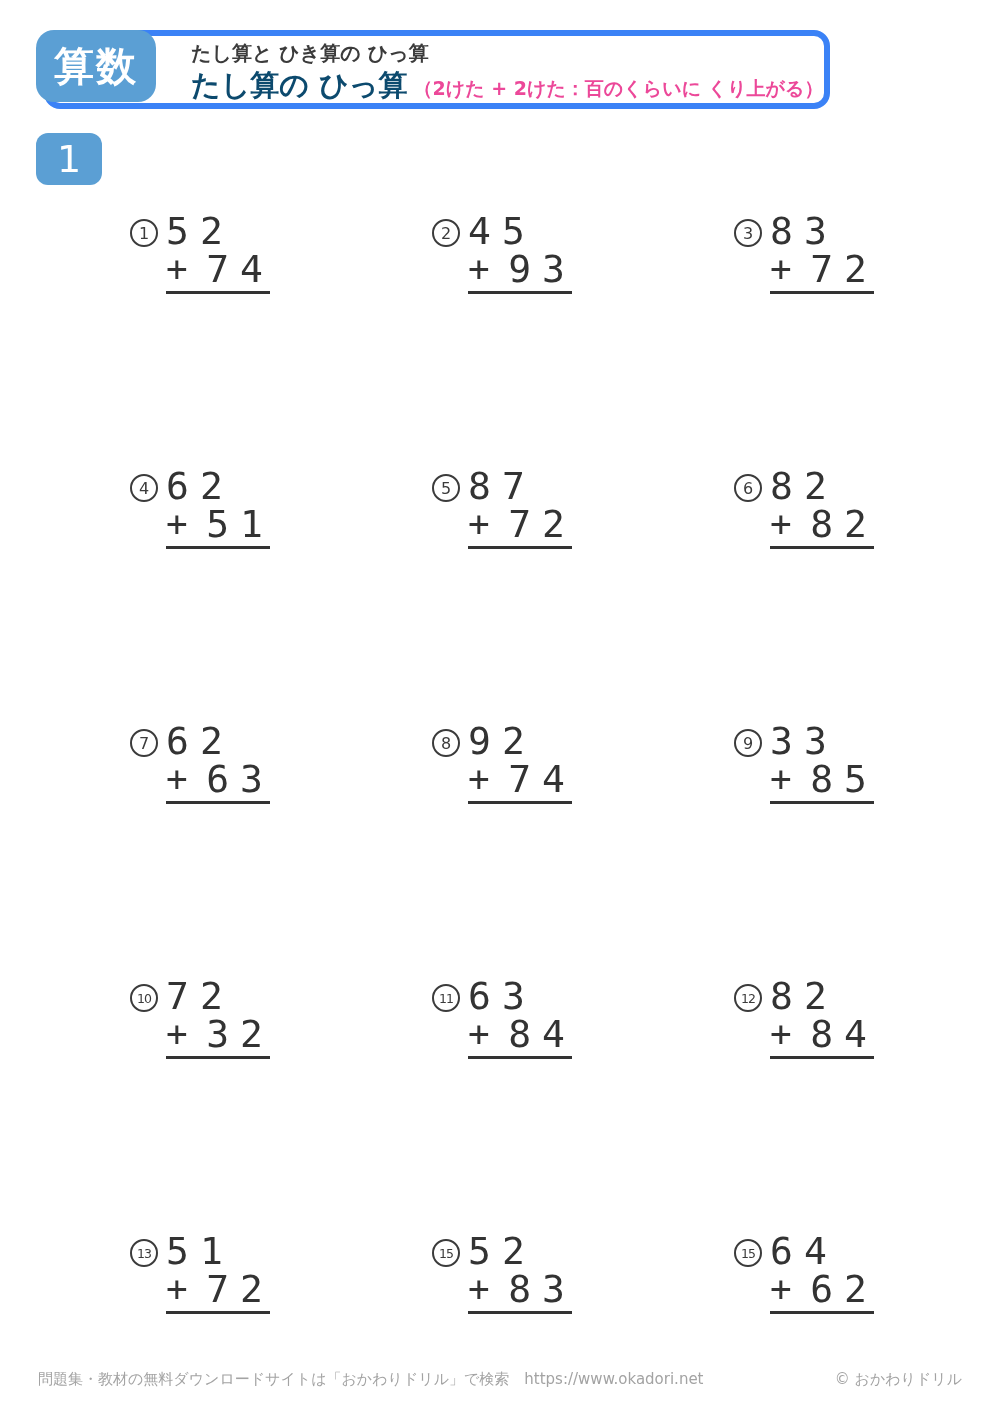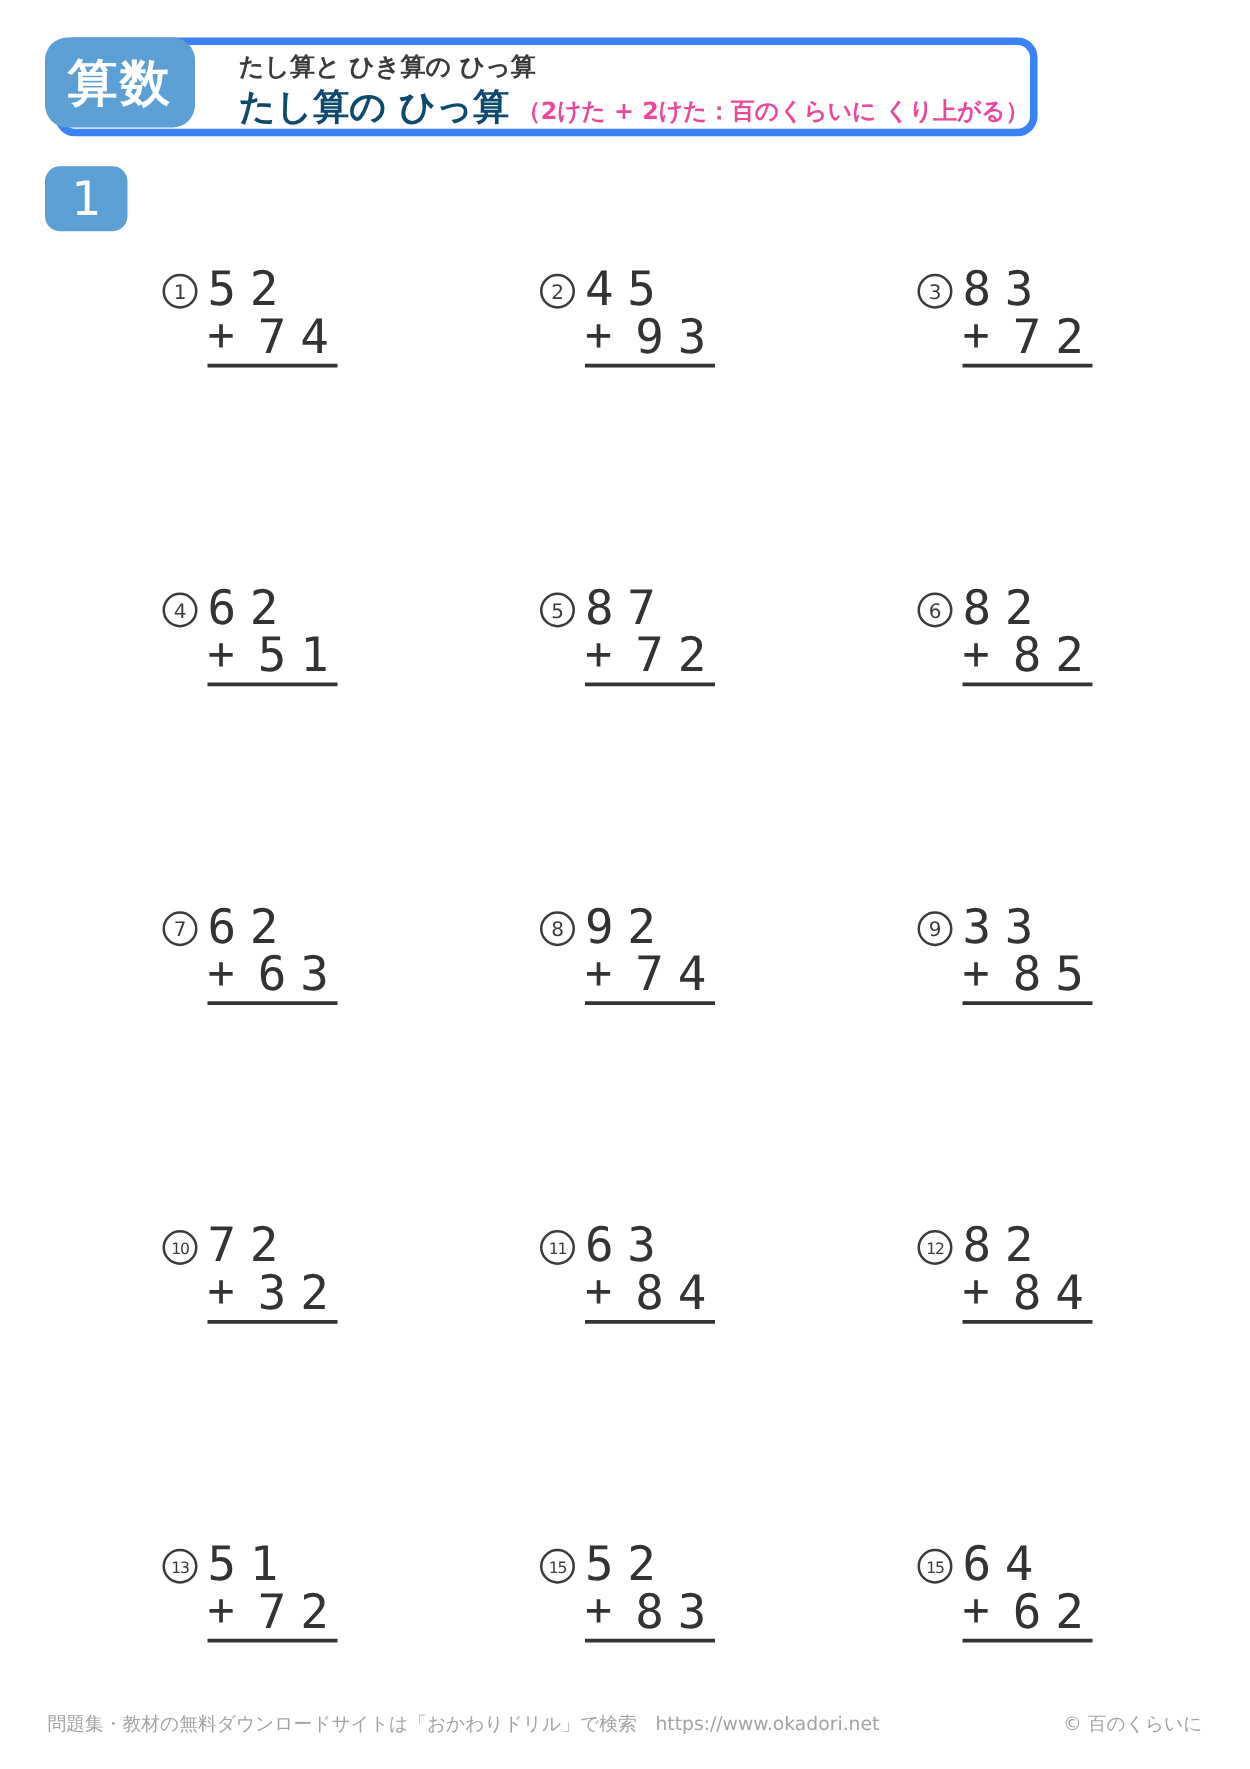--- a/index.html
+++ b/index.html
@@ -361,14 +361,14 @@
         <span class="plus">+</span>
         <span class="num">62</span>
       </div>
     </div>
   </div>
 
 </div>
 
 <div class="footer">
   <span>問題集・教材の無料ダウンロードサイトは「おかわりドリル」で検索　https://www.okadori.net</span>
-  <span>© 百のくらいに</span>
+  <span>© おかわりドリル</span>
 </div>
 
 </body></html>

